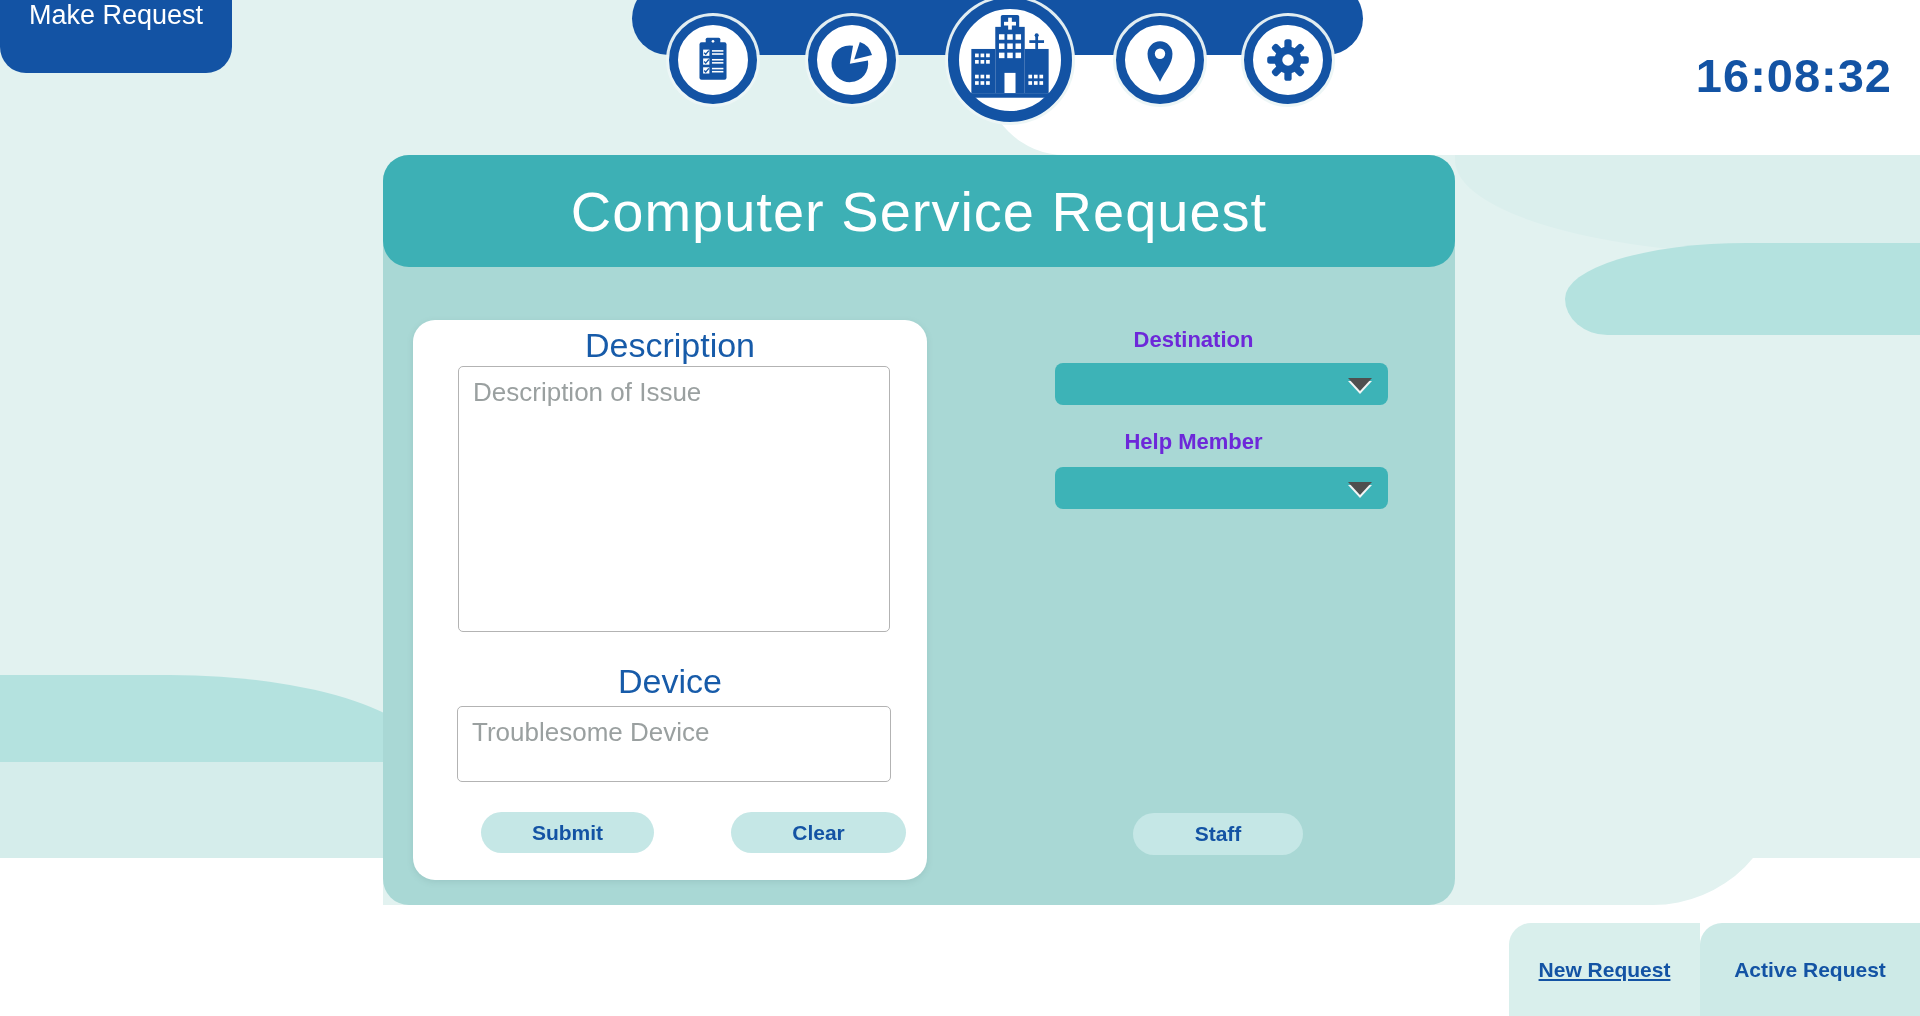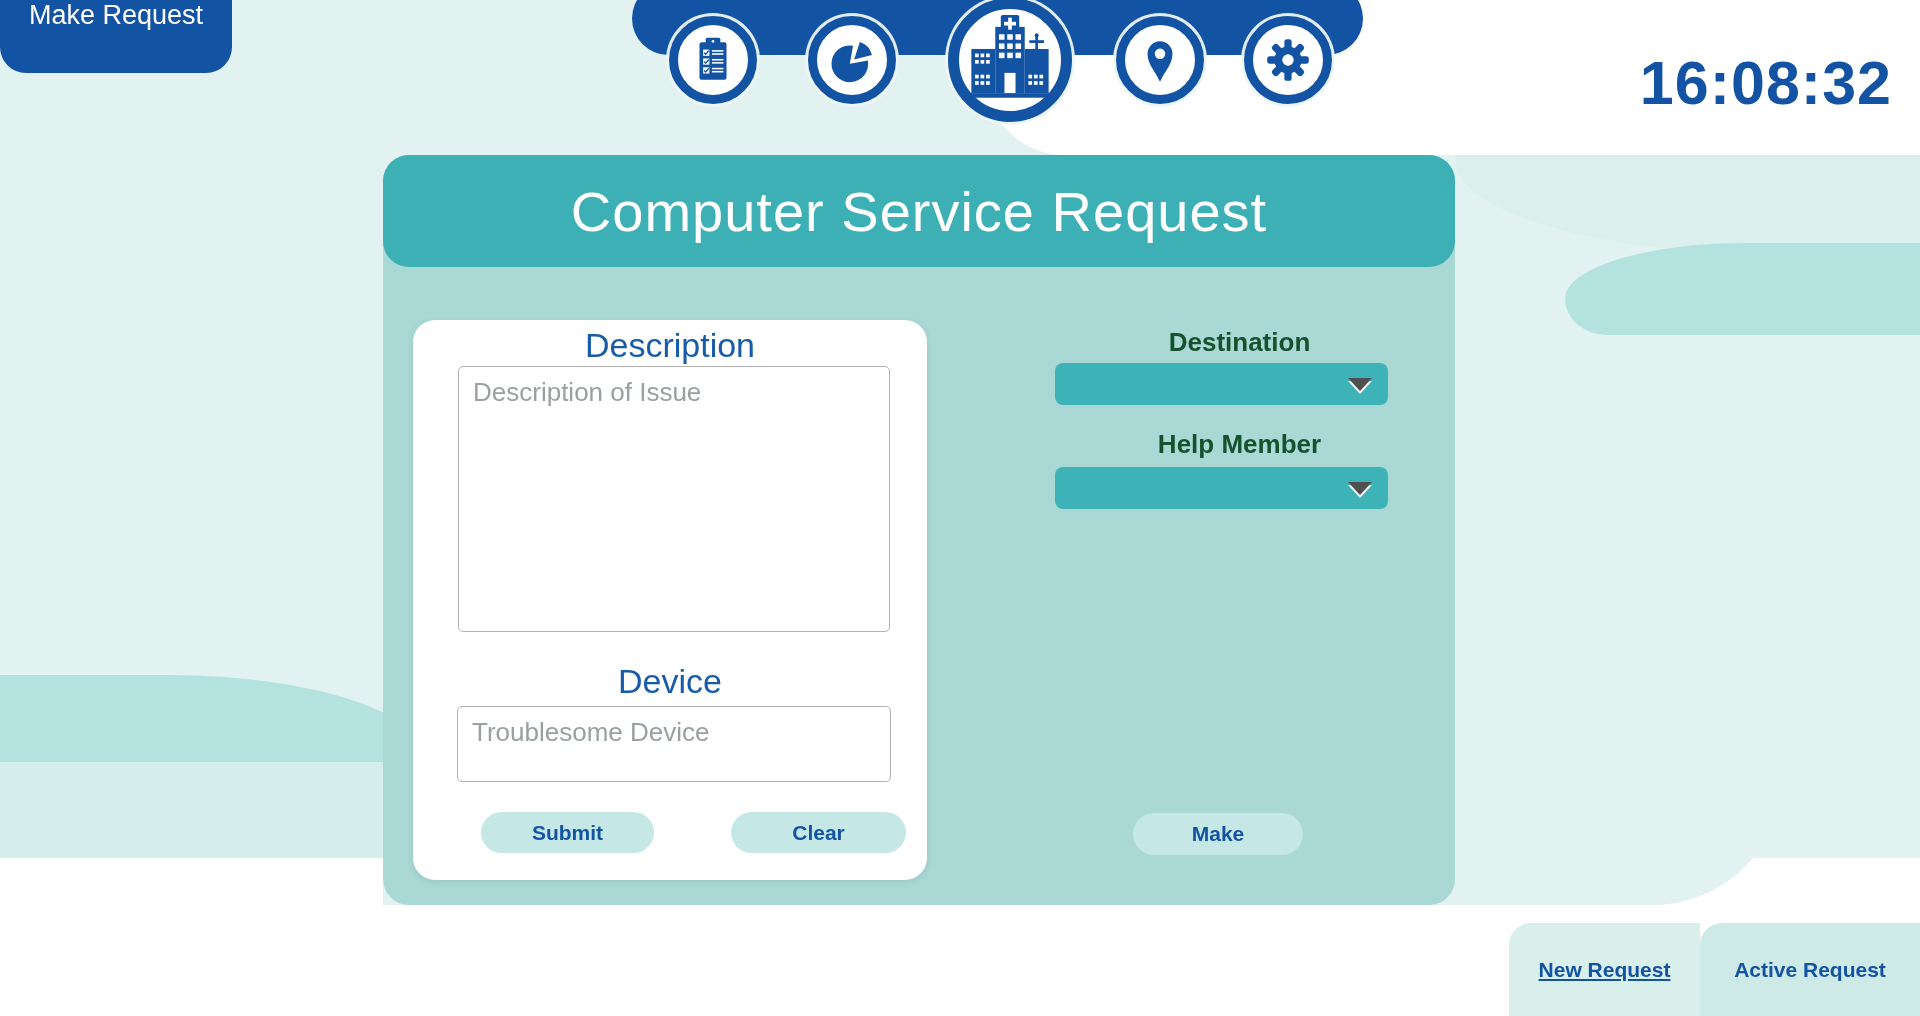--- a/index.html
+++ b/index.html
@@ -35,21 +35,21 @@
   .navcircle{background:#fff;border:9px solid var(--blue);border-radius:50%;
              box-shadow:0 0 0 3px rgba(236,246,245,.95);
              display:flex;align-items:center;justify-content:center;cursor:pointer;}
   .nc-s{width:88px;height:88px;top:16px;}
   .nc-l{width:124px;height:124px;top:-2px;border-width:11px;}
   .navcircle svg{display:block;}
 
   .make-request{left:0;top:0;width:232px;height:73px;background:var(--blue);
                 border-radius:0 0 26px 26px;color:#fff;font-size:27px;
                 display:flex;justify-content:center;cursor:pointer;}
-  .clock{right:28px;top:48px;font-size:61px;font-weight:bold;color:var(--blue);letter-spacing:1px;}
+  .clock{right:28px;top:48px;font-size:47px;font-weight:bold;color:var(--blue);letter-spacing:1px;}
 
   
   .card{left:383px;top:155px;width:1072px;height:750px;}
   .card-body{left:0;top:0;width:1072px;height:750px;background:var(--card-body);border-radius:26px;}
   .card-header{left:0;top:0;width:1072px;height:112px;background:var(--teal);border-radius:26px;
                display:flex;align-items:center;justify-content:center;}
   .card-title{color:#fff;font-size:56px;font-weight:300;letter-spacing:1px;white-space:nowrap;}
 
   .inner-card{left:30px;top:165px;width:514px;height:560px;background:#fff;border-radius:22px;
               box-shadow:0 2px 6px rgba(90,130,128,.18);}
@@ -60,21 +60,21 @@
        font-family:"Liberation Sans",sans-serif;font-size:26px;color:#444;padding:10px 14px;outline:none;}
   .txt::placeholder{color:#9aa0a0;}
   .txt-desc{left:45px;top:46px;width:432px;height:266px;}
   .txt-device{left:44px;top:386px;width:434px;height:76px;}
   .pill{background:var(--pill);border:none;border-radius:21px;color:var(--blue);
         font-family:"Liberation Sans",sans-serif;font-size:21px;font-weight:bold;cursor:pointer;
         display:flex;align-items:center;justify-content:center;}
   .btn-submit{left:68px;top:492px;width:173px;height:41px;}
   .btn-clear{left:318px;top:492px;width:175px;height:41px;}
 
-  .right-label{left:690px;width:333px;text-align:center;color:#14532d;font-size:26px;font-weight:bold;}
+  .right-label{left:644px;width:333px;text-align:center;color:#6d28d9;font-size:22px;font-weight:bold;}
   .lbl-destination{top:172px;}
   .lbl-staff{top:274px;}
   .dropdown{left:672px;width:333px;height:42px;background:var(--teal-dd);border-radius:8px;cursor:pointer;}
   .dd-destination{top:208px;}
   .dd-staff{top:312px;}
   .dd-value{position:absolute;left:14px;top:8px;font-size:22px;color:#fff;}
   .caret{position:absolute;right:16px;top:15px;width:0;height:0;
          border-left:12px solid transparent;border-right:12px solid transparent;border-top:13px solid #4f4f4f;}
   .caret-hl{position:absolute;right:16px;top:18px;width:0;height:0;
          border-left:12px solid transparent;border-right:12px solid transparent;border-top:13px solid #f2f6f6;}
@@ -227,21 +227,21 @@
       <span class="dd-value"></span>
       <span class="caret-hl"></span>
       <span class="caret"></span>
     </div>
     <div class="abs right-label lbl-staff">Help Member</div>
     <div class="abs dropdown dd-staff">
       <span class="dd-value"></span>
       <span class="caret-hl"></span>
       <span class="caret"></span>
     </div>
-    <button class="abs pill btn-help">Make</button>
+    <button class="abs pill btn-help">Staff</button>
   </div>
 
   <div class="abs tab tab-new">
     <span class="tab-text">New Request</span>
   </div>
   <div class="abs tab tab-active">
     <span class="tab-text">Active Request</span>
   </div>
 
 </div>

